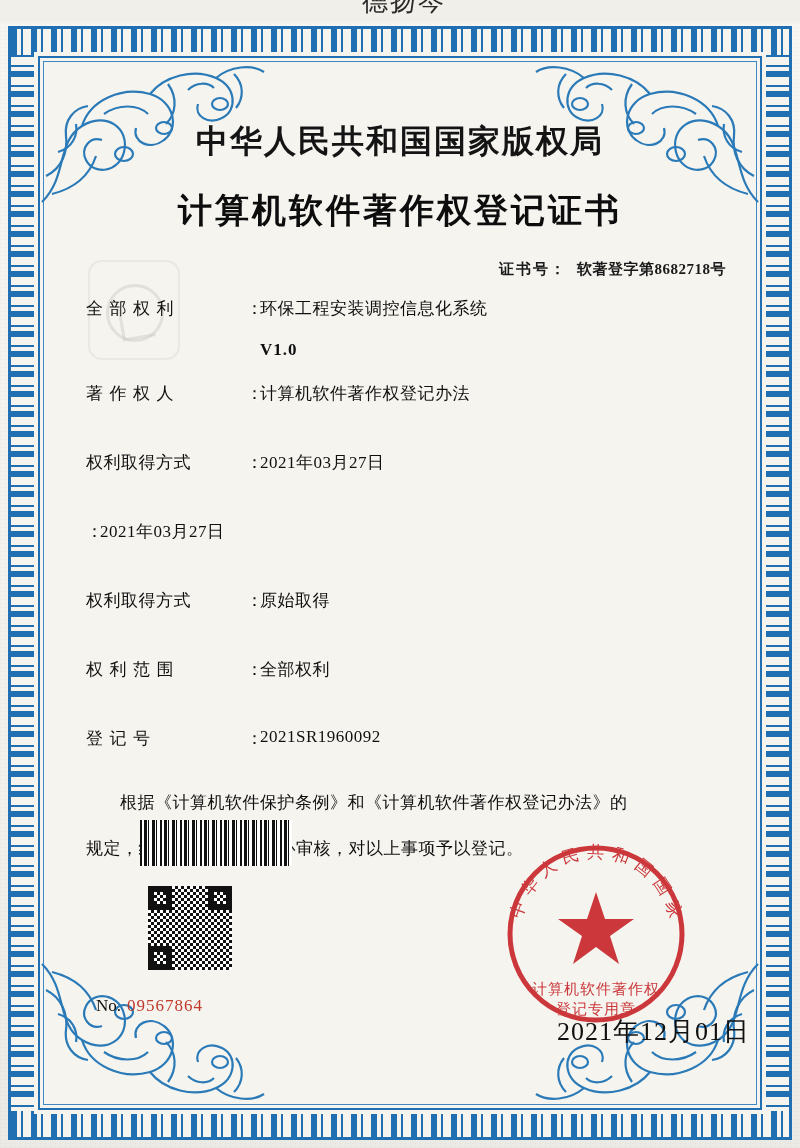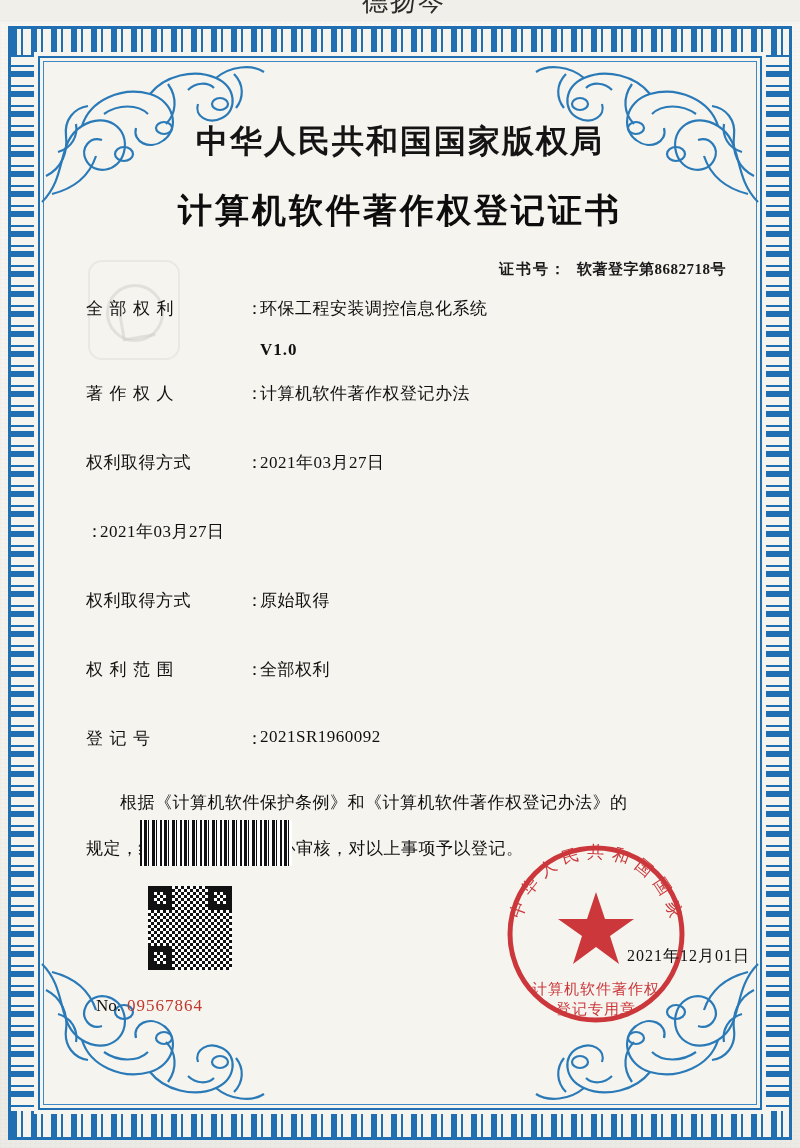--- a/index.html
+++ b/index.html
@@ -279,22 +279,22 @@
     position: absolute;
     left: 96px;
     top: 996px;
     font-size: 17px;
     color: #101010;
   }
   .footer-no .num { color: #c0392b; margin-left: 6px; letter-spacing: 1px; }
   .footer-date {
     position: absolute;
     right: 50px;
-    top: 946px;
-    font-size: 16px;
+    top: 1014px;
+    font-size: 26px;
     color: #101010;
     letter-spacing: 1px;
   }
 </style>
 </head>
 <body>
 
 <div class="page">
   <div class="paper-texture"></div>
 

